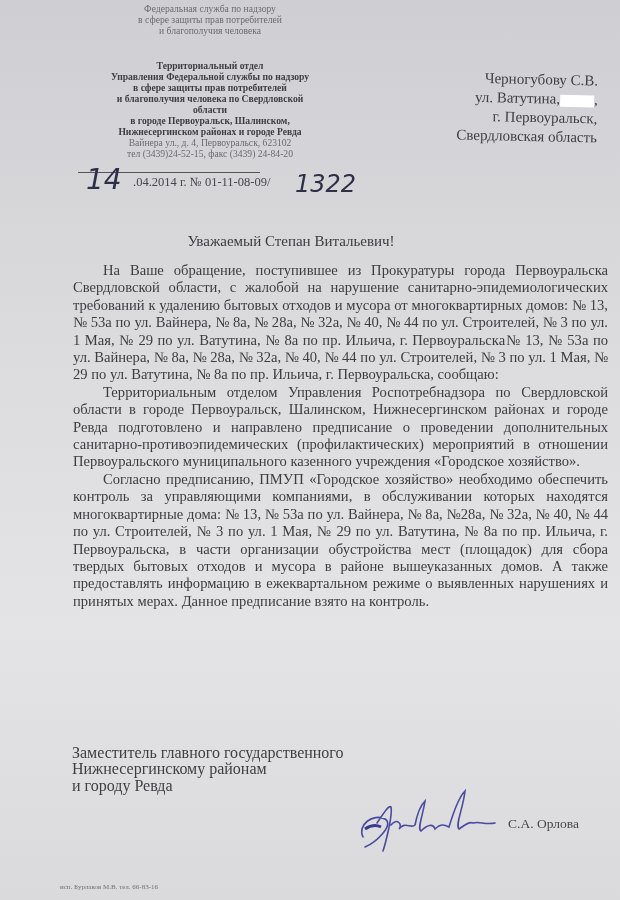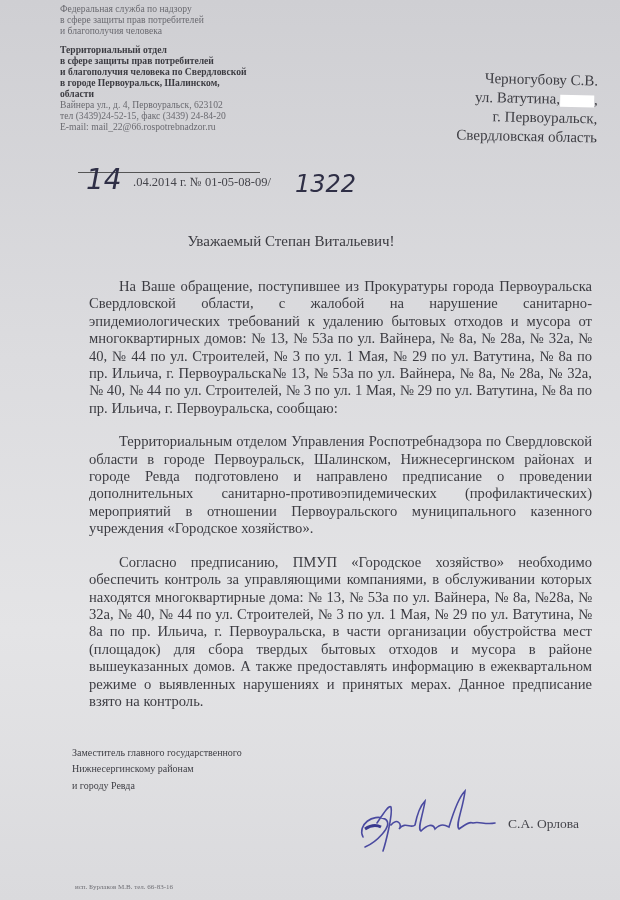--- a/index.html
+++ b/index.html
@@ -5,24 +5,24 @@
   html, body { margin: 0; padding: 0; }
   body {
     width: 620px; height: 900px; overflow: hidden;
     background: linear-gradient(180deg, #cfcfd3 0%, #dcdcdf 40%, #e4e4e6 70%, #dadadd 100%);
     font-family: "Liberation Serif", "DejaVu Serif", serif;
     color: #3a3a3e;
     position: relative;
   }
   .header {
     position: absolute; left: 60px; top: 3px; width: 300px;
-    font-size: 9.6px; line-height: 11px;
+    text-align: center; font-size: 9.6px; line-height: 11px;
   }
   .header .fed { color: #6a6a70; }
-  .header .bold { font-weight: bold; color: #3c3c42; margin-top: 8px; }
+  .header .bold { font-weight: bold; color: #3c3c42; margin-top: 24px; }
   .header .addr { color: #6a6a70; }
   .regline {
     position: absolute; left: 78px; top: 172px; width: 182px; border-top: 1px solid #555;
   }
   .reg {
     position: absolute; left: 133px; top: 175px; font-size: 12.5px; color: #45454b;
   }
   .hand {
     position: absolute; font-family: "DejaVu Sans", sans-serif; font-style: italic;
     color: #2f2f46; font-size: 24px;
@@ -34,54 +34,55 @@
   }
   .redact { display: inline-block; width: 34px; height: 12px; background: #fff; vertical-align: middle; }
   .greeting {
     position: absolute; left: 0; width: 582px; top: 233px; text-align: center;
     font-size: 15px; color: #3a3a40;
   }
   .body {
     position: absolute; left: 73px; top: 262px; width: 535px;
     font-size: 14.6px; line-height: 17.4px; text-align: justify; color: #3c3c42;
   }
-  .body p { margin: 16px; text-indent: 30px; }
+  .body p { margin: 0; text-indent: 30px; }
   .signblock {
-    position: absolute; left: 72px; top: 745px; font-size: 10px; line-height: 16.3px; color: #3e3e44;
+    position: absolute; left: 72px; top: 745px; font-size: 16px; line-height: 16.3px; color: #3e3e44;
   }
   .sigsvg { position: absolute; left: 355px; top: 785px; }
   .signame { position: absolute; left: 508px; top: 816px; font-size: 13.5px; color: #45454b; }
-  .footer { position: absolute; left: 75px; top: 883px; font-size: 7px; color: #6f6f75; }
+  .footer { position: absolute; left: 60px; top: 883px; font-size: 7px; color: #6f6f75; }
 </style>
 </head>
 <body>
 
 <div class="header">
   <div class="fed">
     <div>Федеральная служба по надзору</div>
     <div>в сфере защиты прав потребителей</div>
     <div>и благополучия человека</div>
   </div>
   <div class="bold">
     <div>Территориальный отдел</div>
+    <div>Управления Федеральной службы по надзору</div>
     <div>в сфере защиты прав потребителей</div>
     <div>и благополучия человека по Свердловской</div>
+    <div>области</div>
     <div>в городе Первоуральск, Шалинском,</div>
-    <div>области</div>
+    <div>Нижнесергинском районах и городе Ревда</div>
   </div>
   <div class="addr">
     <div>Вайнера ул., д. 4,   Первоуральск, 623102</div>
     <div>тел (3439)24-52-15, факс (3439) 24-84-20</div>
-    <div>E-mail: mail_22@66.rospotrebnadzor.ru</div>
   </div>
 </div>
 
 <div class="regline"></div>
 <span class="hand" style="left:86px; top:163px; font-size:28px;">14</span>
-<span class="reg">.04.2014 г. № 01-05-08-09/</span>
+<span class="reg">.04.2014 г. № 01-11-08-09/</span>
 <span class="hand" style="left:295px; top:170px;">1322</span>
 
 <div class="recipient">
   <div>Черногубову С.В.</div>
   <div><span>ул. Ватутина,</span><span class="redact"></span>,</div>
   <div>г. Первоуральск,</div>
   <div>Свердловская область</div>
 </div>
 
 <div class="greeting">Уважаемый Степан Витальевич!</div>

